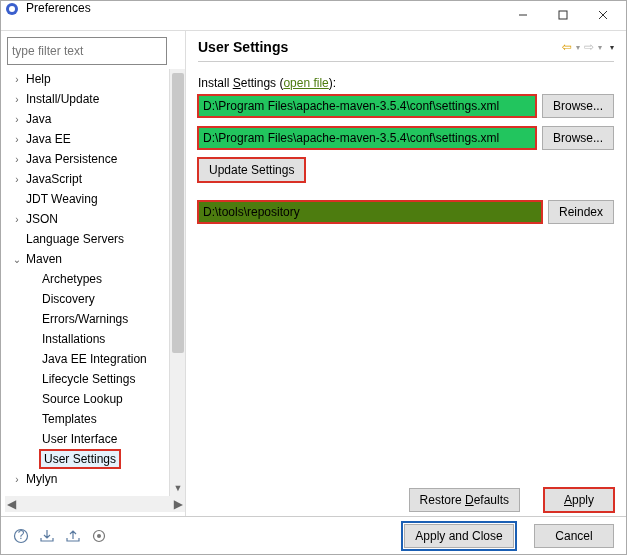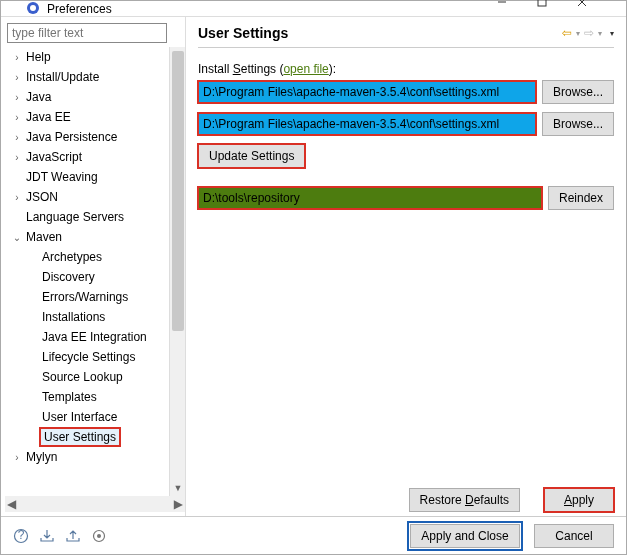--- a/index.html
+++ b/index.html
@@ -1,24 +1,24 @@
 <!DOCTYPE html>
 <html><head>
 <meta charset="utf-8">
 <style>
 * { box-sizing: border-box; font-family: "Segoe UI", Tahoma, sans-serif; font-size: 12px; }
 body { margin: 0; background: #fff; }
 .window { width: 627px; height: 555px; border: 1px solid #aaa; background: #fff; display: flex; flex-direction: column; }
-.titlebar { height: 16px; display: flex; align-items: flex-end; padding: 0 24px; border-bottom: 1px solid #ddd; }
+.titlebar { height: 30px; display: flex; align-items: flex-start; padding: 0 3px; border-bottom: 1px solid #ddd; }
 .titlebar .icon { width: 16px; height: 16px; margin-right: 6px; }
 .titlebar .title { flex: 1; }
 .titlebar .winbtn { width: 40px; height: 28px; display: flex; align-items: center; justify-content: center; cursor: pointer; }
 .content { flex: 1; display: flex; overflow: hidden; }
 .sidebar { width: 185px; border-right: 1px solid #ddd; display: flex; flex-direction: column; padding: 4px 0 4px 4px; }
-.filter { width: 160px; height: 20px; border: 1px solid #888; padding: 2px 4px; color: #888; margin: 2px 0 4px 2px; }
+.filter { width: 160px; height: 28px; border: 1px solid #888; padding: 2px 4px; color: #888; margin: 2px 0 4px 2px; }
 .tree-wrap { flex: 1; overflow: hidden; position: relative; display: flex; }
 .tree { flex: 1; overflow: hidden; padding-right: 4px; }
 .tree-item { display: flex; align-items: center; height: 20px; cursor: pointer; padding-left: 6px; }
 .tree-item .arrow { width: 12px; display: inline-flex; justify-content: center; color: #666; font-size: 10px; }
 .tree-item .label { padding: 1px 3px; }
 .tree-item.depth1 { padding-left: 22px; }
 .tree-item.selected .label { border: 1px solid #7aa7d8; background: #e5f1fb; }
 .tree-item.highlighted .label { border: 2px solid #d93025; }
 .tree-scrollbar { width: 16px; background: #f0f0f0; border-left: 1px solid #ddd; position: relative; }
 .tree-scrollbar .thumb { position: absolute; top: 4px; left: 2px; width: 12px; height: 280px; background: #c8c8c8; border-radius: 2px; }
@@ -26,32 +26,32 @@
 .hscroll { height: 16px; background: #f0f0f0; display: flex; align-items: center; justify-content: space-between; padding: 0 2px; color: #666; font-size: 9px; }
 .main { flex: 1; display: flex; flex-direction: column; padding: 8px 12px 4px 12px; overflow: hidden; }
 .main-header { display: flex; align-items: center; border-bottom: 1px solid #ccc; padding-bottom: 6px; margin-bottom: 10px; }
 .main-header h2 { margin: 0; font-size: 14px; font-weight: bold; flex: 1; }
 .nav-arrows { display: flex; gap: 4px; align-items: center; }
 .nav-arrows span { font-size: 12px; }
 .field-label { margin: 4px 0 4px 0; }
 .field-label .link { color: #4d7c0f; text-decoration: underline; cursor: pointer; }
 .underline-letter { text-decoration: underline; }
 .field-row { display: flex; gap: 6px; margin-bottom: 8px; align-items: center; }
-.field-row input[type=text] { flex: 1; height: 22px; border: 1px solid #888; padding: 2px 4px; background: #0ea5e9; }
+.field-row input[type=text] { flex: 1; height: 22px; border: 1px solid #888; padding: 2px 4px; background: #22c55e; }
 .field-row input.readonly { background: #4d7c0f; }
 .btn { height: 24px; padding: 0 10px; border: 1px solid #adadad; background: #e1e1e1; cursor: pointer; }
 .hl-red { outline: 2px solid #d93025; outline-offset: -1px; }
 .hl-blue { outline: 2px solid #1a5fb4; outline-offset: 1px; }
 .update-row { margin-bottom: 18px; }
 .spacer { flex: 1; }
 .lower-buttons { display: flex; justify-content: flex-end; gap: 24px; margin-top: 10px; }
 .footer { height: 38px; border-top: 1px solid #ccc; display: flex; align-items: center; padding: 0 12px; gap: 8px; }
 .footer .icons { display: flex; gap: 10px; color: #5a7aa0; }
 .footer .icons span { cursor: pointer; display: inline-flex; }
-.footer .right { margin-left: auto; display: flex; gap: 14px; }
+.footer .right { margin-left: auto; display: flex; gap: 20px; }
 .local-label { margin-top: 16px; margin-bottom: 4px; }
 svg { display: block; }
 </style>
 </head>
 <body>
 
 <div class="window">
 
   <div class="titlebar">
     <span class="icon">

